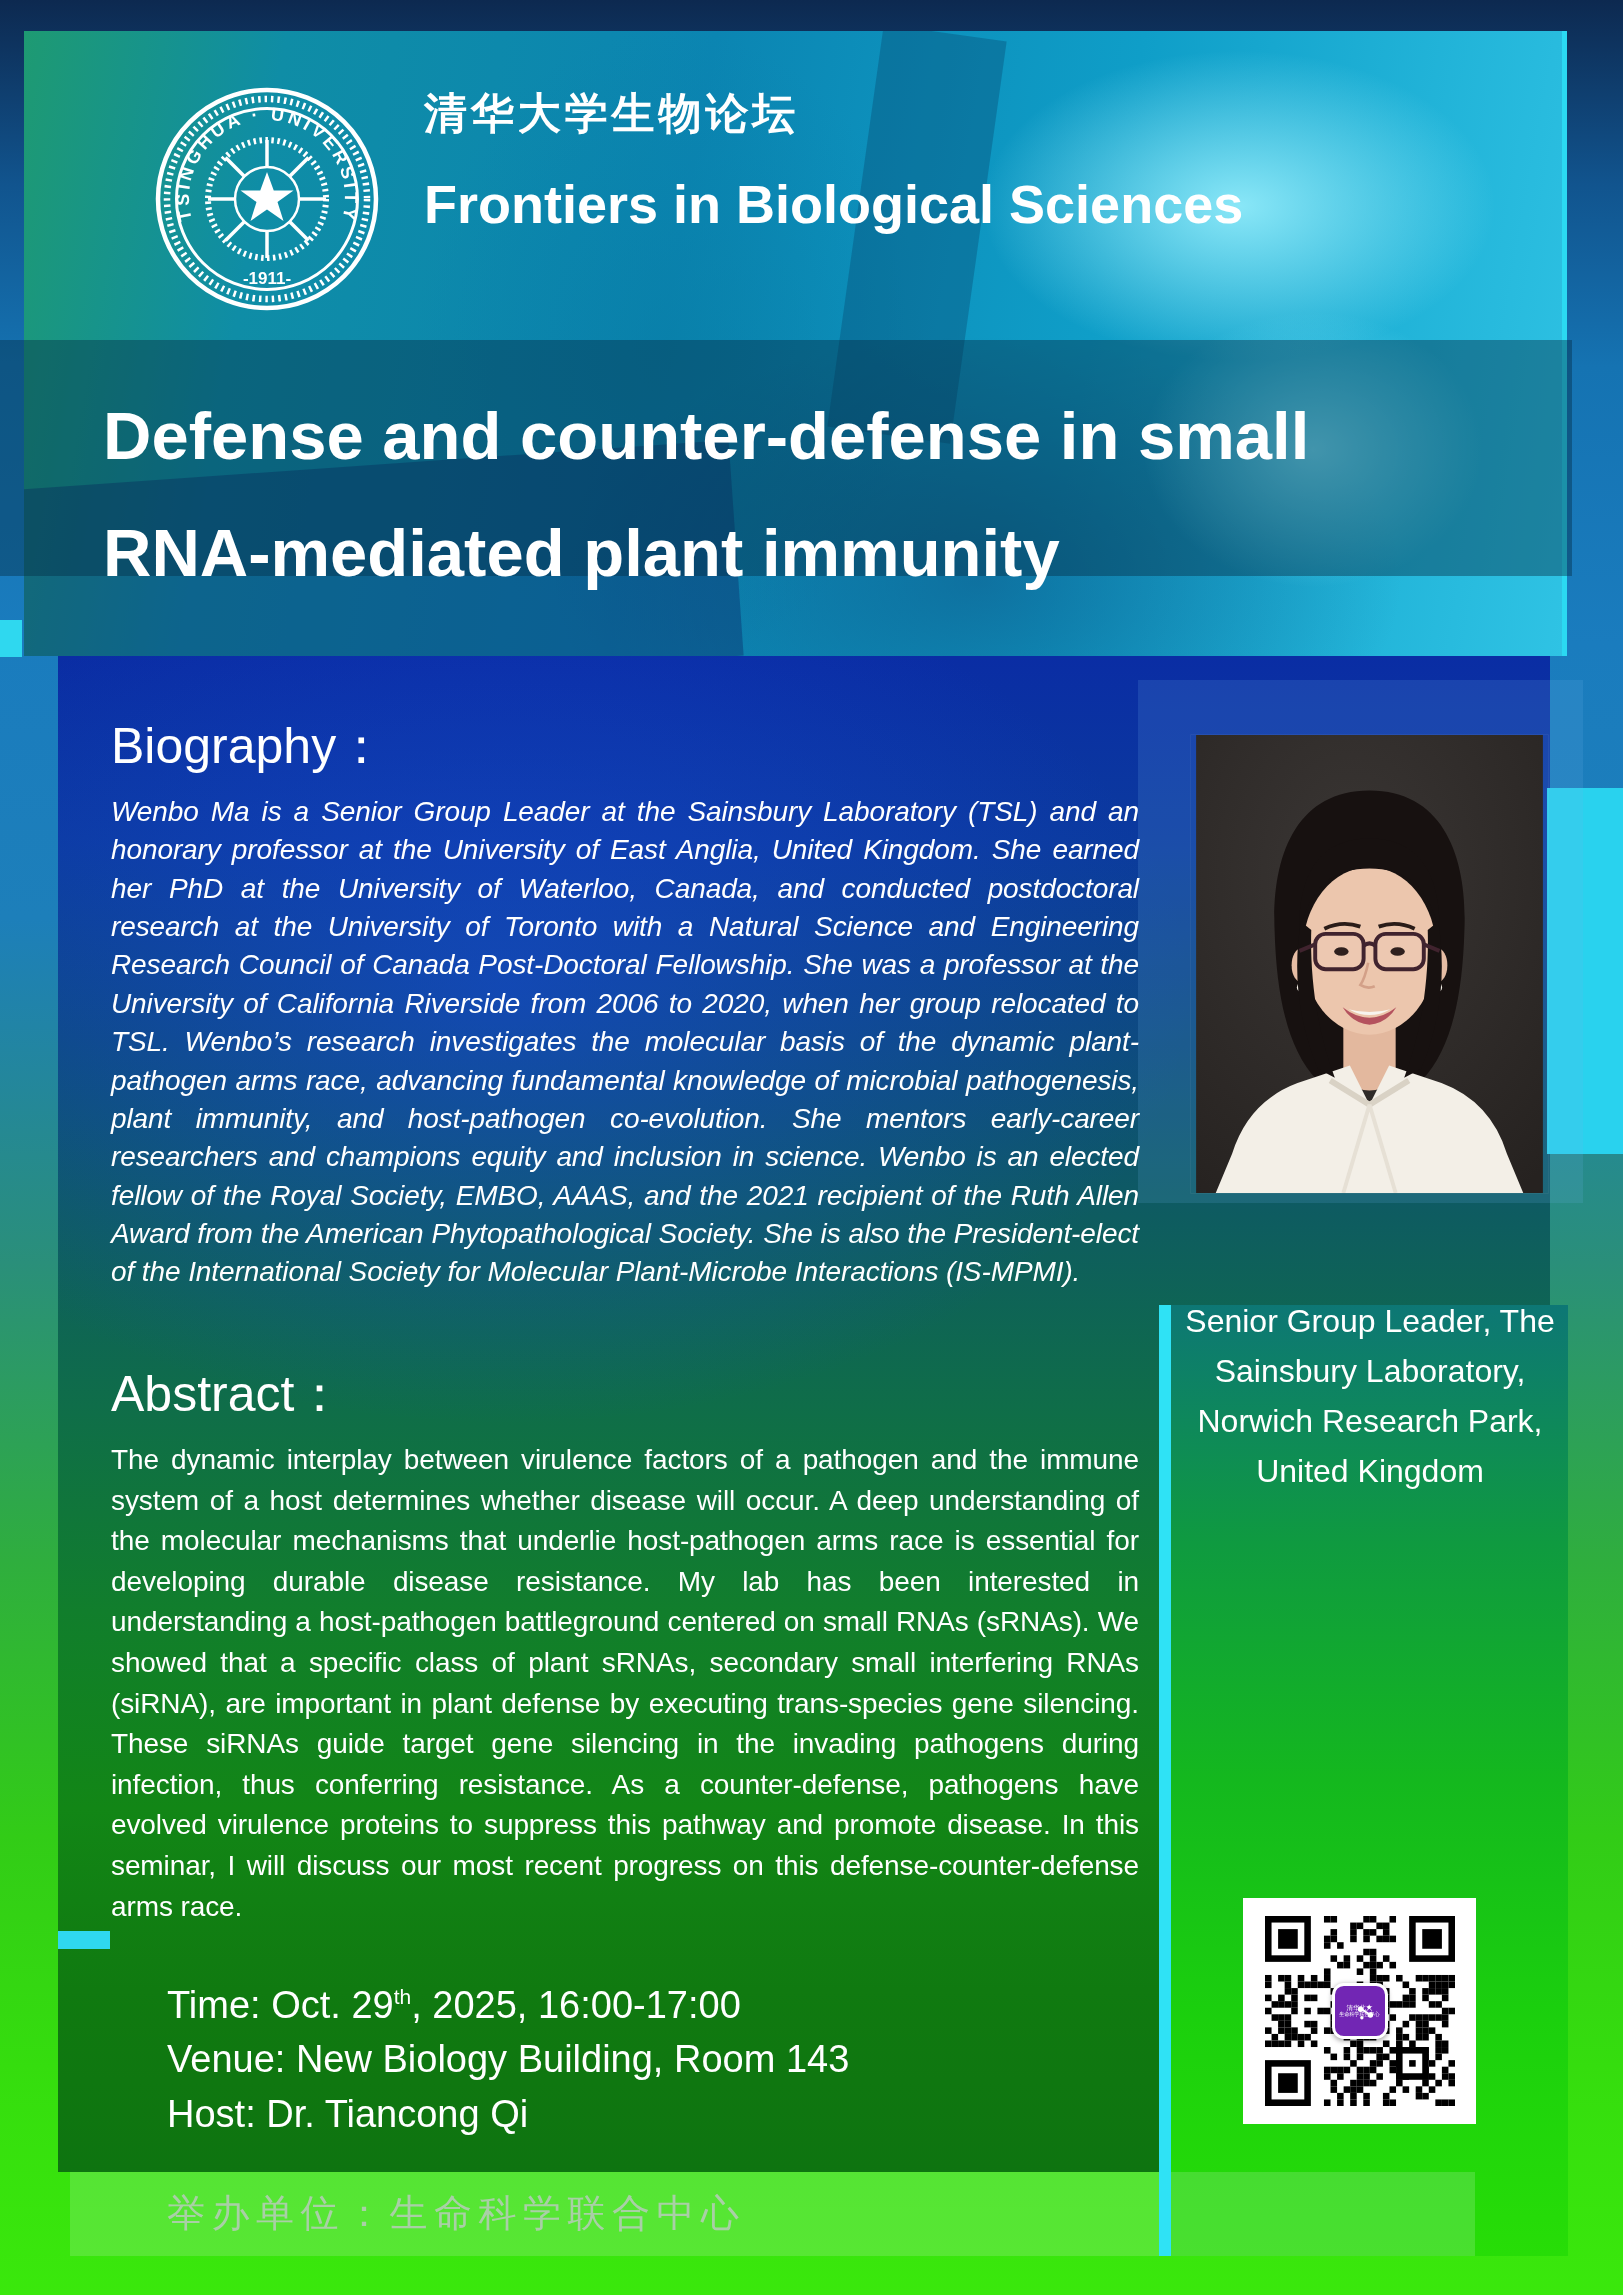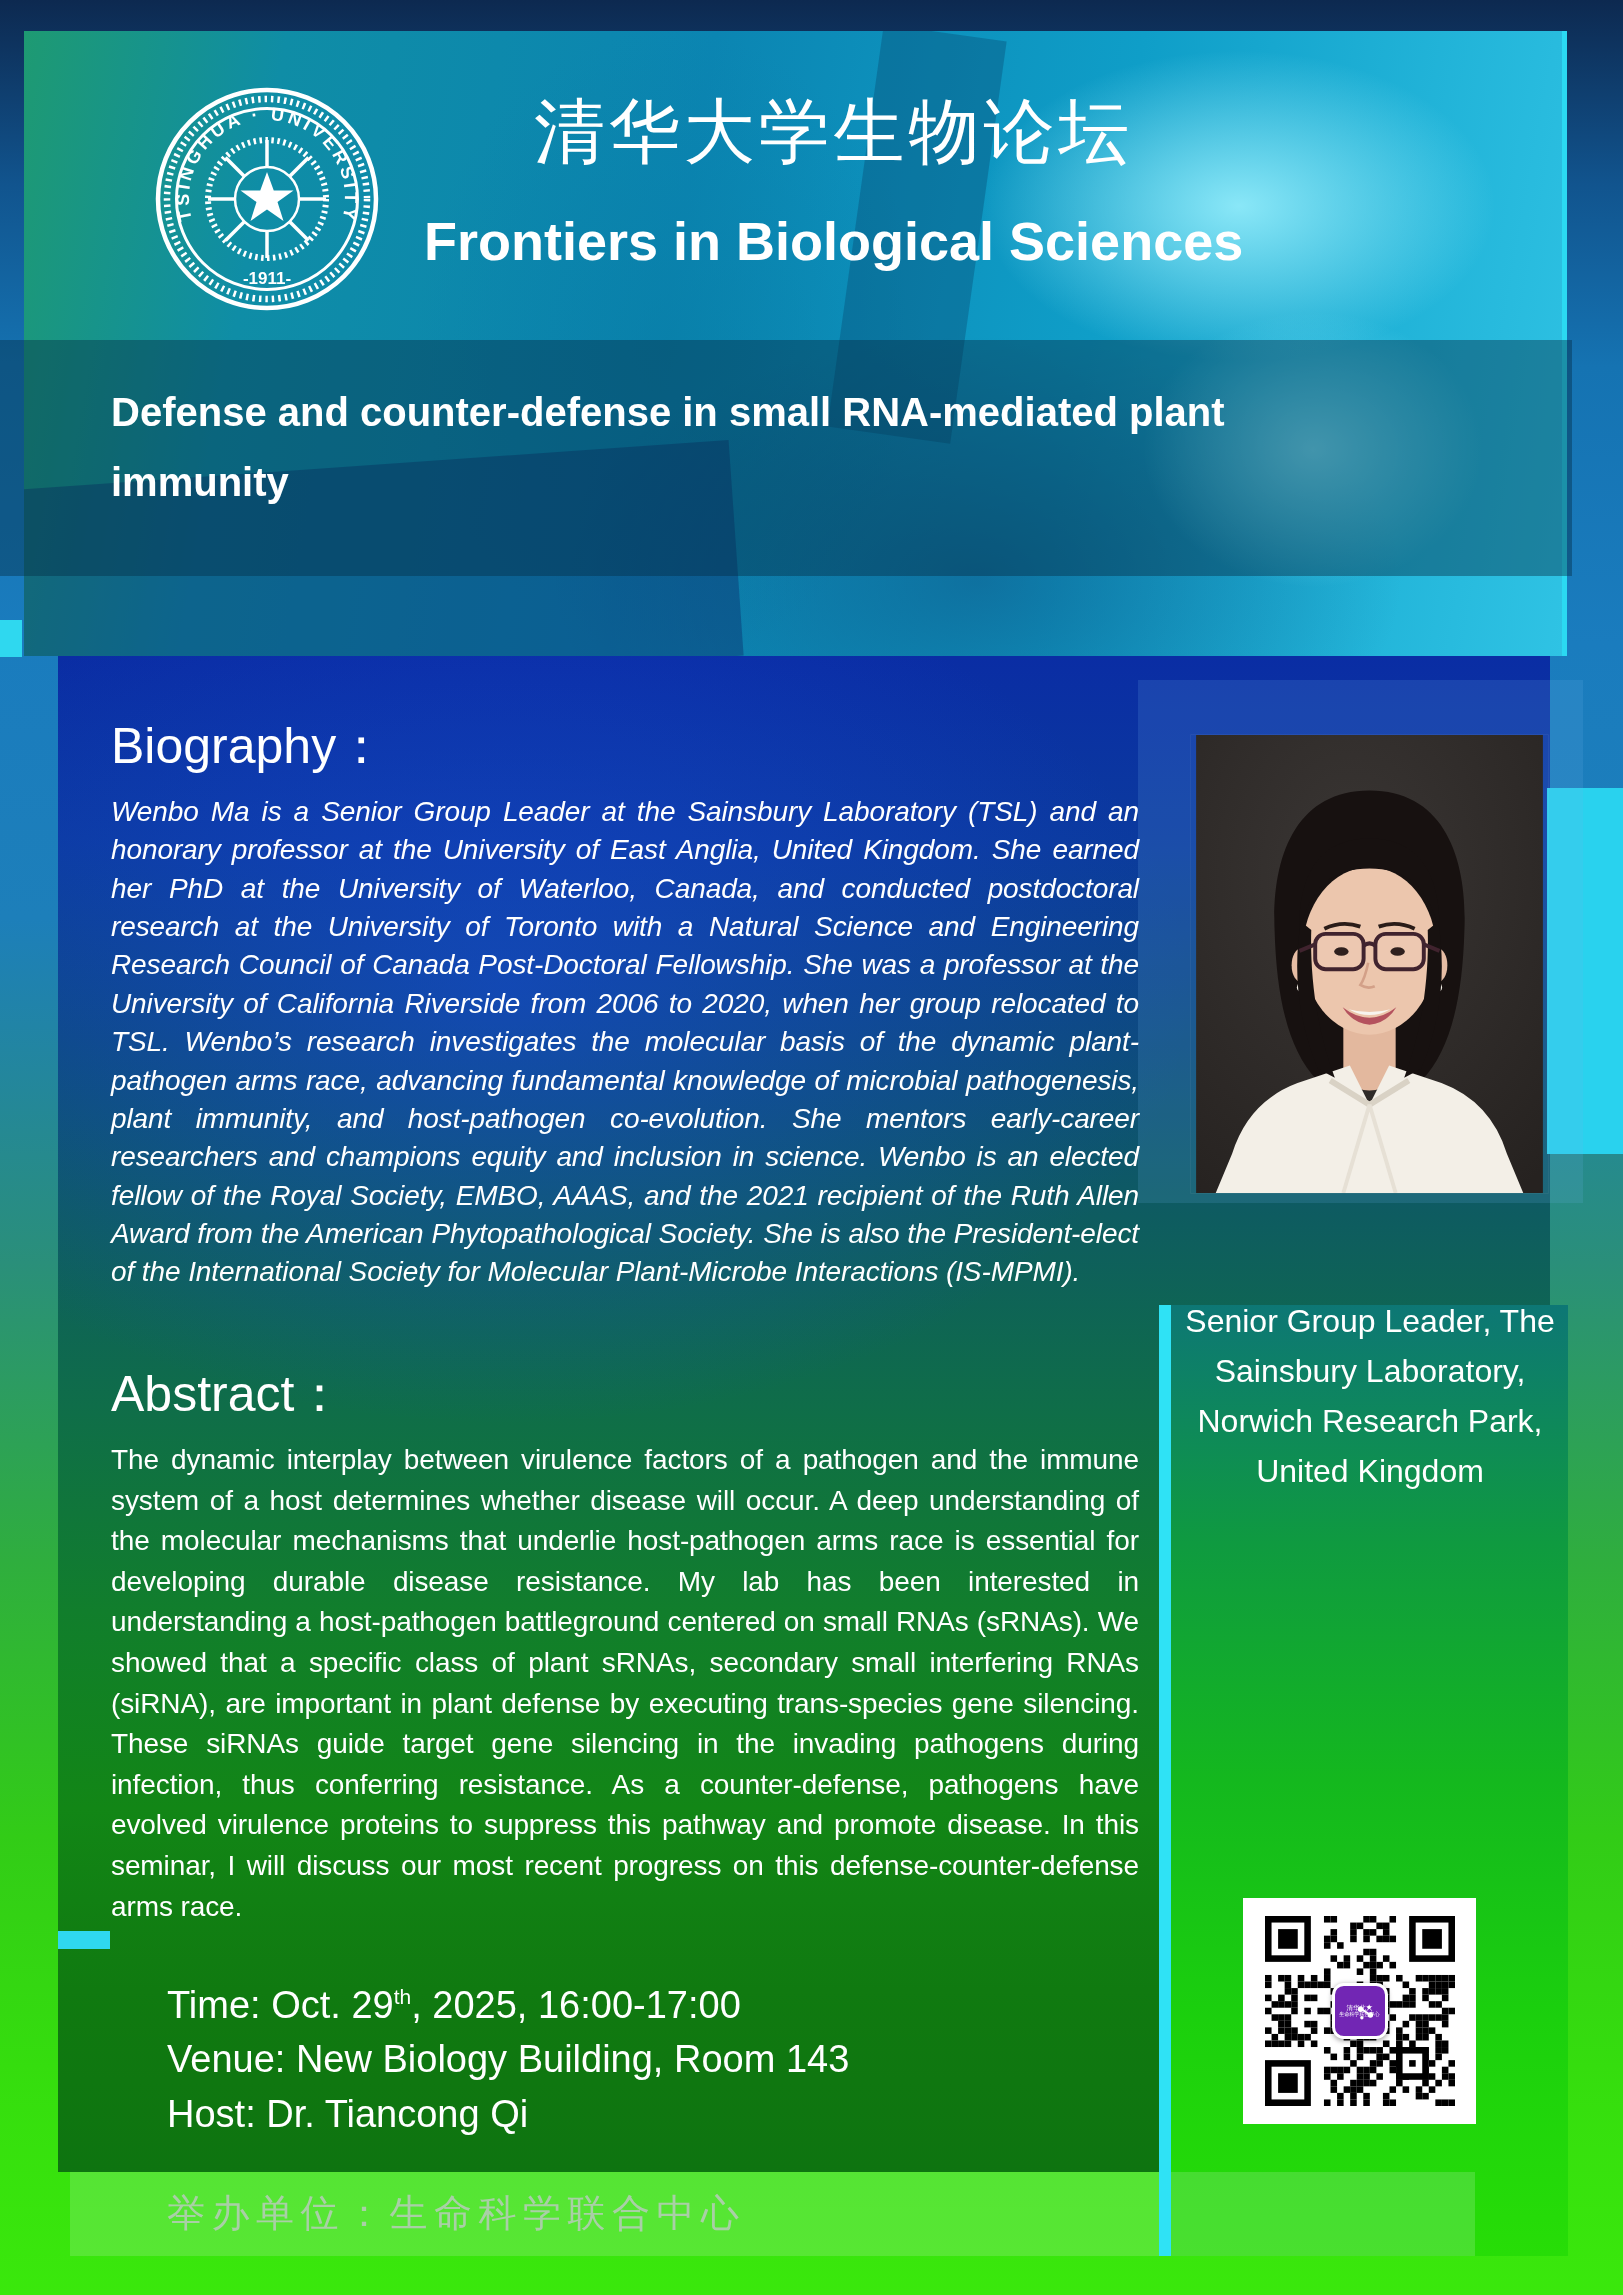--- a/index.html
+++ b/index.html
@@ -19,25 +19,25 @@
       radial-gradient(ellipse 340px 419px at 42% 50%,rgba(8,125,165,.6),rgba(8,125,165,0) 75%),
       linear-gradient(100deg,#1e9a72 0%,#0f8da6 16%,#0b85b2 42%,#0f9ec8 68%,#2fc3e4 100%);
   }
   .hi-slab{position:absolute;left:-39px;bottom:-26px;width:752px;height:216px;background:rgba(12,50,110,.45);transform:rotate(-4deg);}
   .hi-tube{position:absolute;left:54%;top:0;width:124px;height:406px;background:rgba(6,70,110,.35);transform:rotate(8deg);}
   .hi-glow{position:absolute;right:79px;top:281px;width:340px;height:275px;background:radial-gradient(closest-side,rgba(130,235,255,.8),rgba(130,235,255,0));}
   
   .logo{position:absolute;left:152px;top:84px;width:230px;height:230px;z-index:4;}
   
   .header-text{position:absolute;left:424px;top:85px;z-index:4;}
-  .ht-zh{font-size:71px;font-weight:normal;letter-spacing:3.9px;text-align:center;}
+  .ht-zh{font-size:43px;font-weight:bold;letter-spacing:3.9px;}
   .ht-en{font-size:54px;font-weight:bold;margin-top:30px;text-align:right;}
   
   .title-band{position:absolute;left:0;top:340px;width:1572px;height:236px;background:rgba(4,46,70,.42);z-index:3;}
-  .title-text{position:absolute;left:111px;top:37px;width:1282px;font-size:40px;font-weight:bold;line-height:1.75;}
+  .title-text{position:absolute;left:103px;top:37px;width:1282px;font-size:67px;font-weight:bold;line-height:1.75;}
   
   .content-panel{
     position:absolute;left:58px;top:656px;width:1492px;height:1516px;z-index:1;
     background:
       radial-gradient(ellipse 981px 621px at 30% 22%,rgba(25,75,225,.5),rgba(25,75,225,0) 70%),
       linear-gradient(180deg,#0a2da4 0%,#0b3a9e 12%,#0d4a7e 25%,#0e5c60 37%,#0f6e48 50%,#117e2c 63%,#128616 76%,#107a10 88%,#0e7410 100%);
   }
   .right-panel{position:absolute;left:1170px;top:1305px;width:398px;height:951px;z-index:2;
     background:linear-gradient(180deg,#0d7775 0%,#0f9a40 25%,#14b81e 50%,#1bd00d 75%,#27dd07 100%);}
   

